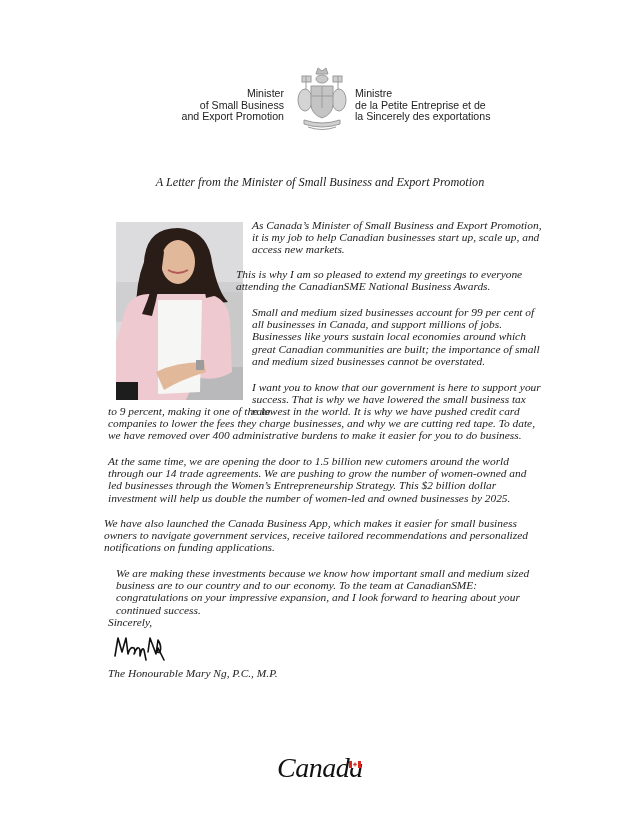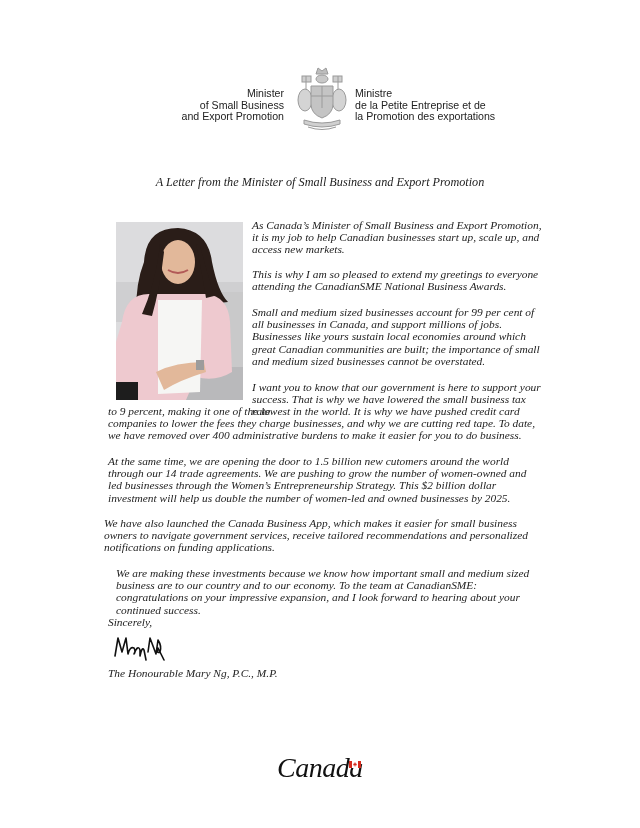--- a/index.html
+++ b/index.html
@@ -28,21 +28,21 @@
       position: absolute; left: 116px; top: 222px; width: 127px; height: 178px;
       overflow: hidden; background: #d9d9db;
     }
 
     .body-text {
       position: absolute; font-size: 11.4px; line-height: 12.2px; color: #222;
     }
     .body-text p { margin: 0; }
 
     .p1 { left: 252px; top: 219px; width: 290px; }
-    .p2 { left: 252px; top: 268px; width: 290px; }
+    .p2 { left: 236px; top: 268px; width: 290px; }
     .p3 { left: 252px; top: 306px; width: 290px; }
     .p4a { left: 252px; top: 381px; width: 290px; }
     .p4b { left: 108px; top: 405px; width: 430px; }
     .p5 { left: 108px; top: 455px; width: 430px; }
     .p6 { left: 104px; top: 517px; width: 430px; }
     .p7 { left: 108px; top: 567px; width: 430px; margin-left: 8px; }
     .closing { left: 108px; top: 616px; }
     .signature { position: absolute; left: 112px; top: 632px; width: 54px; height: 30px; }
     .sig-name { left: 108px; top: 667px; }
 
@@ -85,21 +85,21 @@
 
       <path d="M8 56 Q26 62 44 56 L44 60 Q26 66 8 60 Z" fill="#d0d0d0"></path>
       <path d="M12 63 Q26 68 40 63"></path>
     </g>
   </svg>
 </div>
 
 <div class="header-right sans">
   <div>Ministre</div>
   <div>de la Petite Entreprise et de</div>
-  <div>la Promotion des exportations</div>
+  <div>la Sincerely des exportations</div>
 </div>
 
 <div class="title serif">A Letter from the Minister of Small Business and Export Promotion</div>
 
 <div class="photo">
   <svg width="127" height="178" viewBox="0 0 127 178">
     <rect width="127" height="178" fill="#dcdcde"></rect>
 
     <rect x="0" y="60" width="127" height="40" fill="#cfcfd1"></rect>
     <rect x="95" y="70" width="32" height="108" fill="#c9c9ca"></rect>

